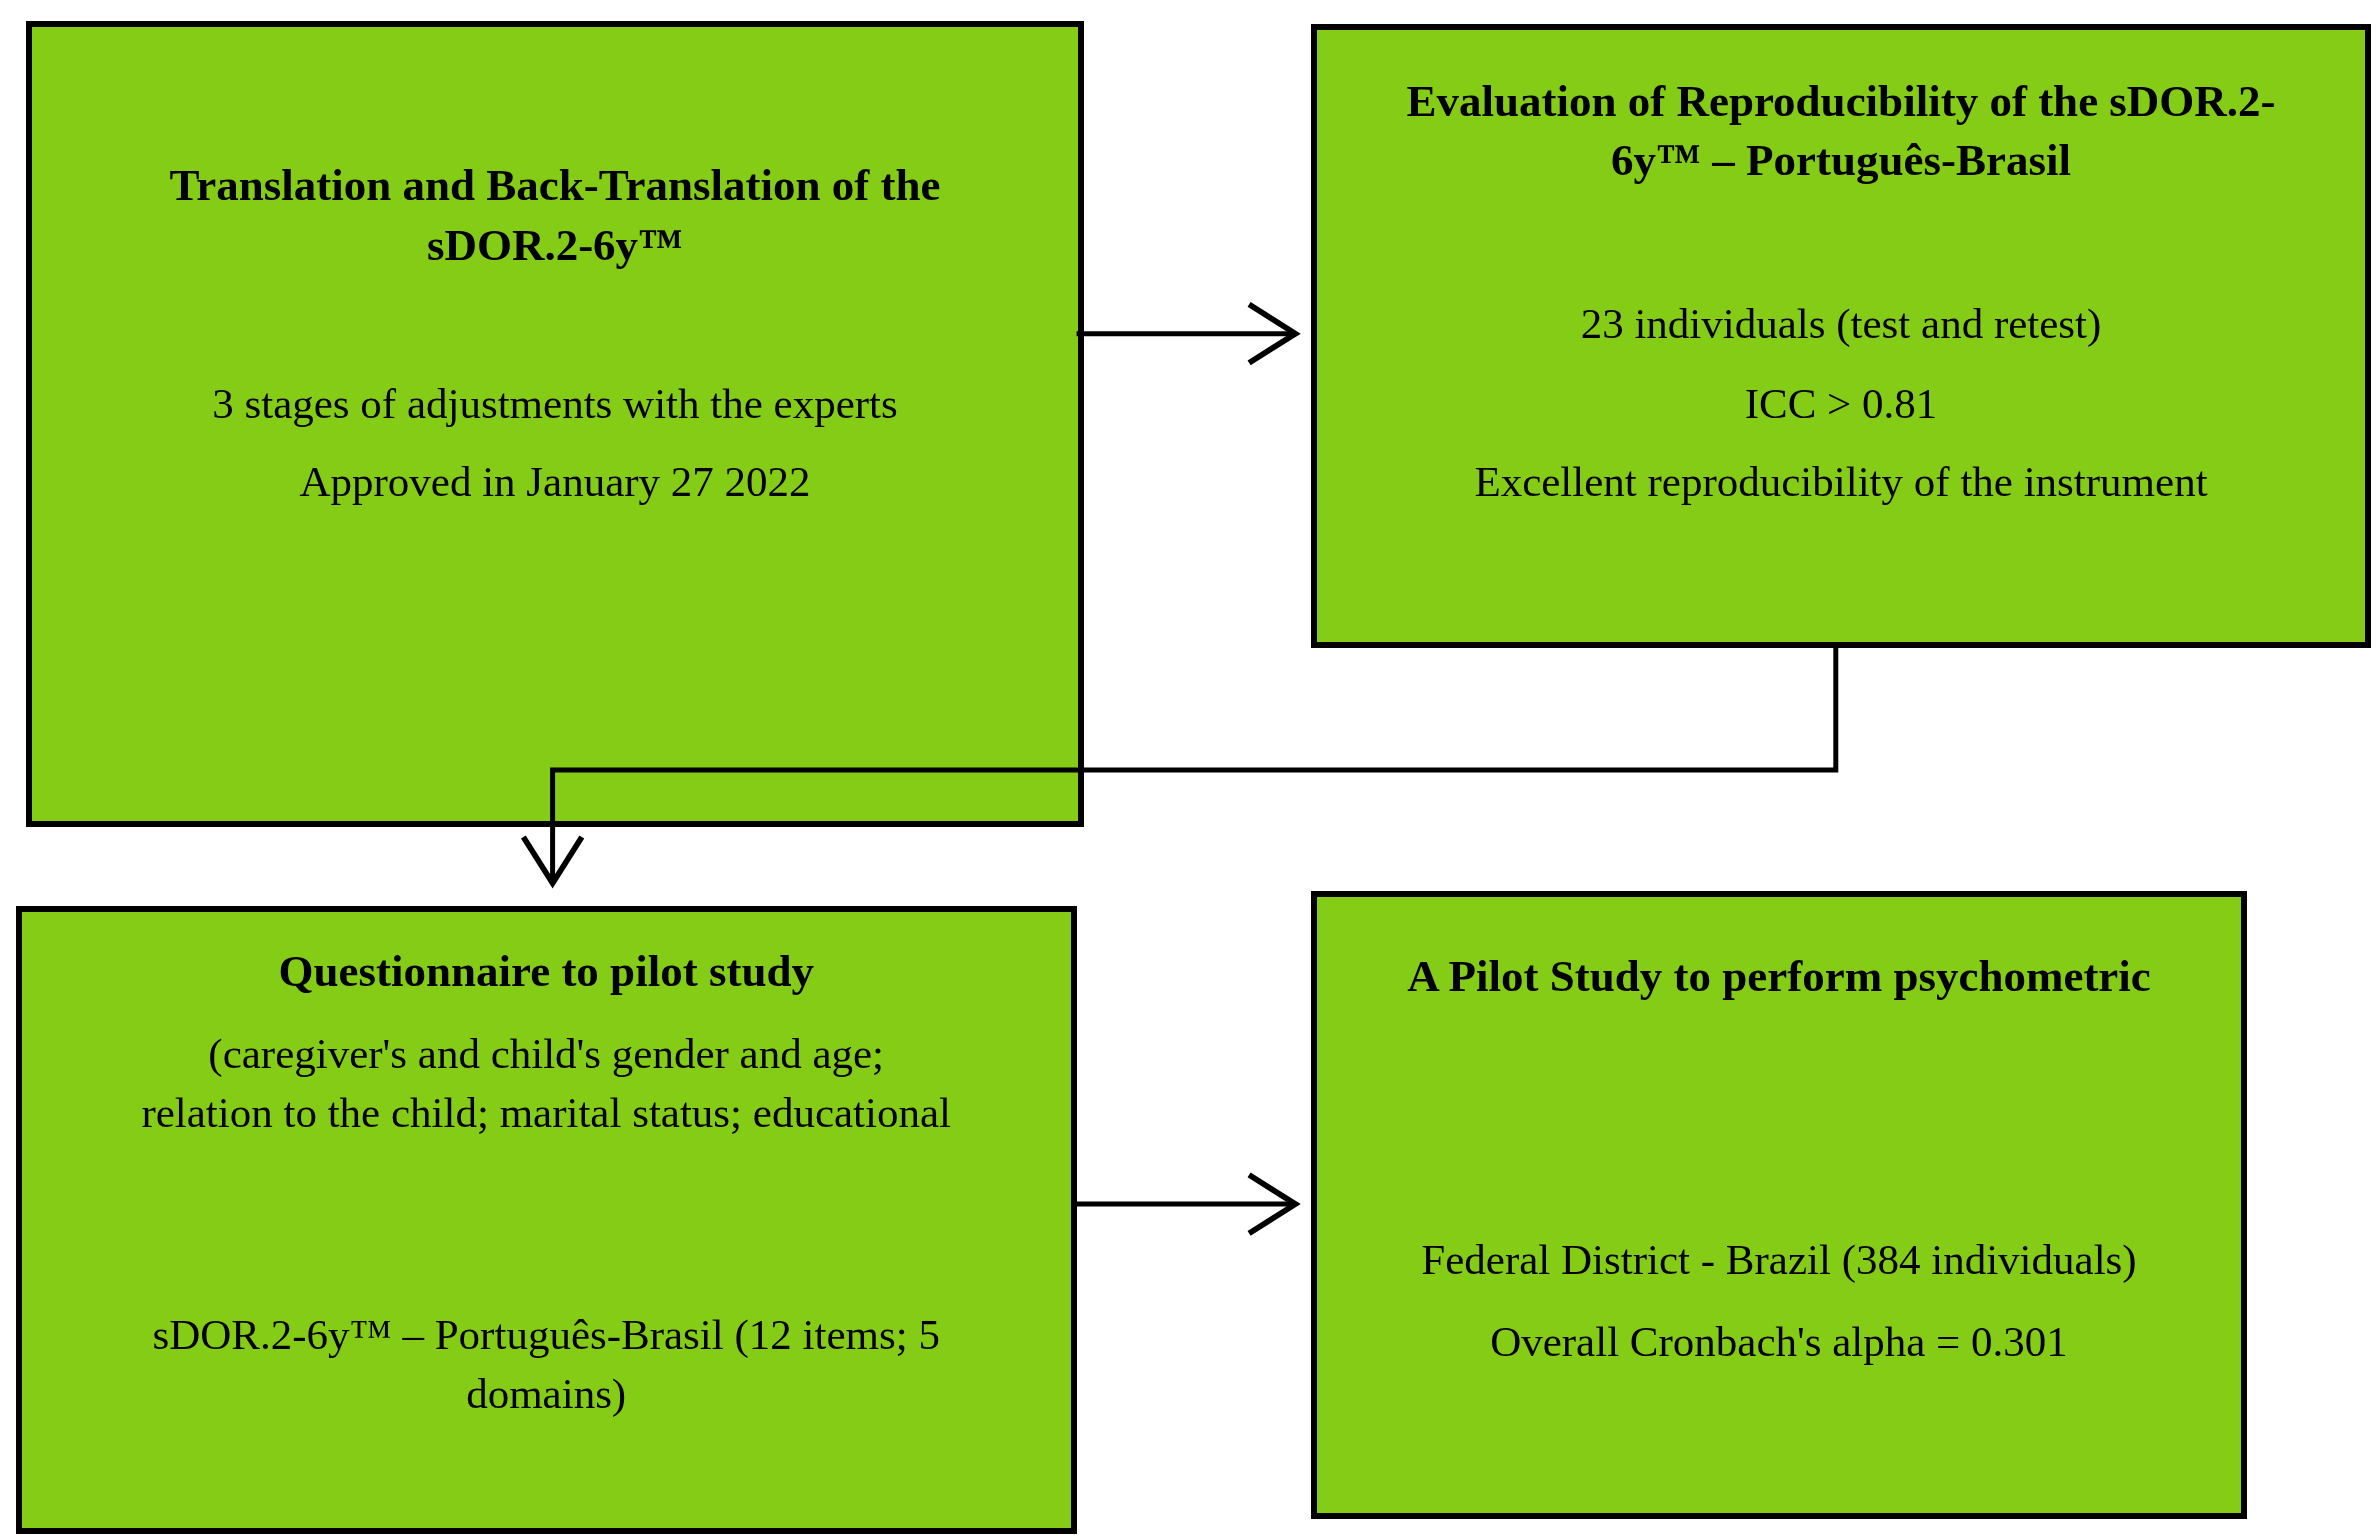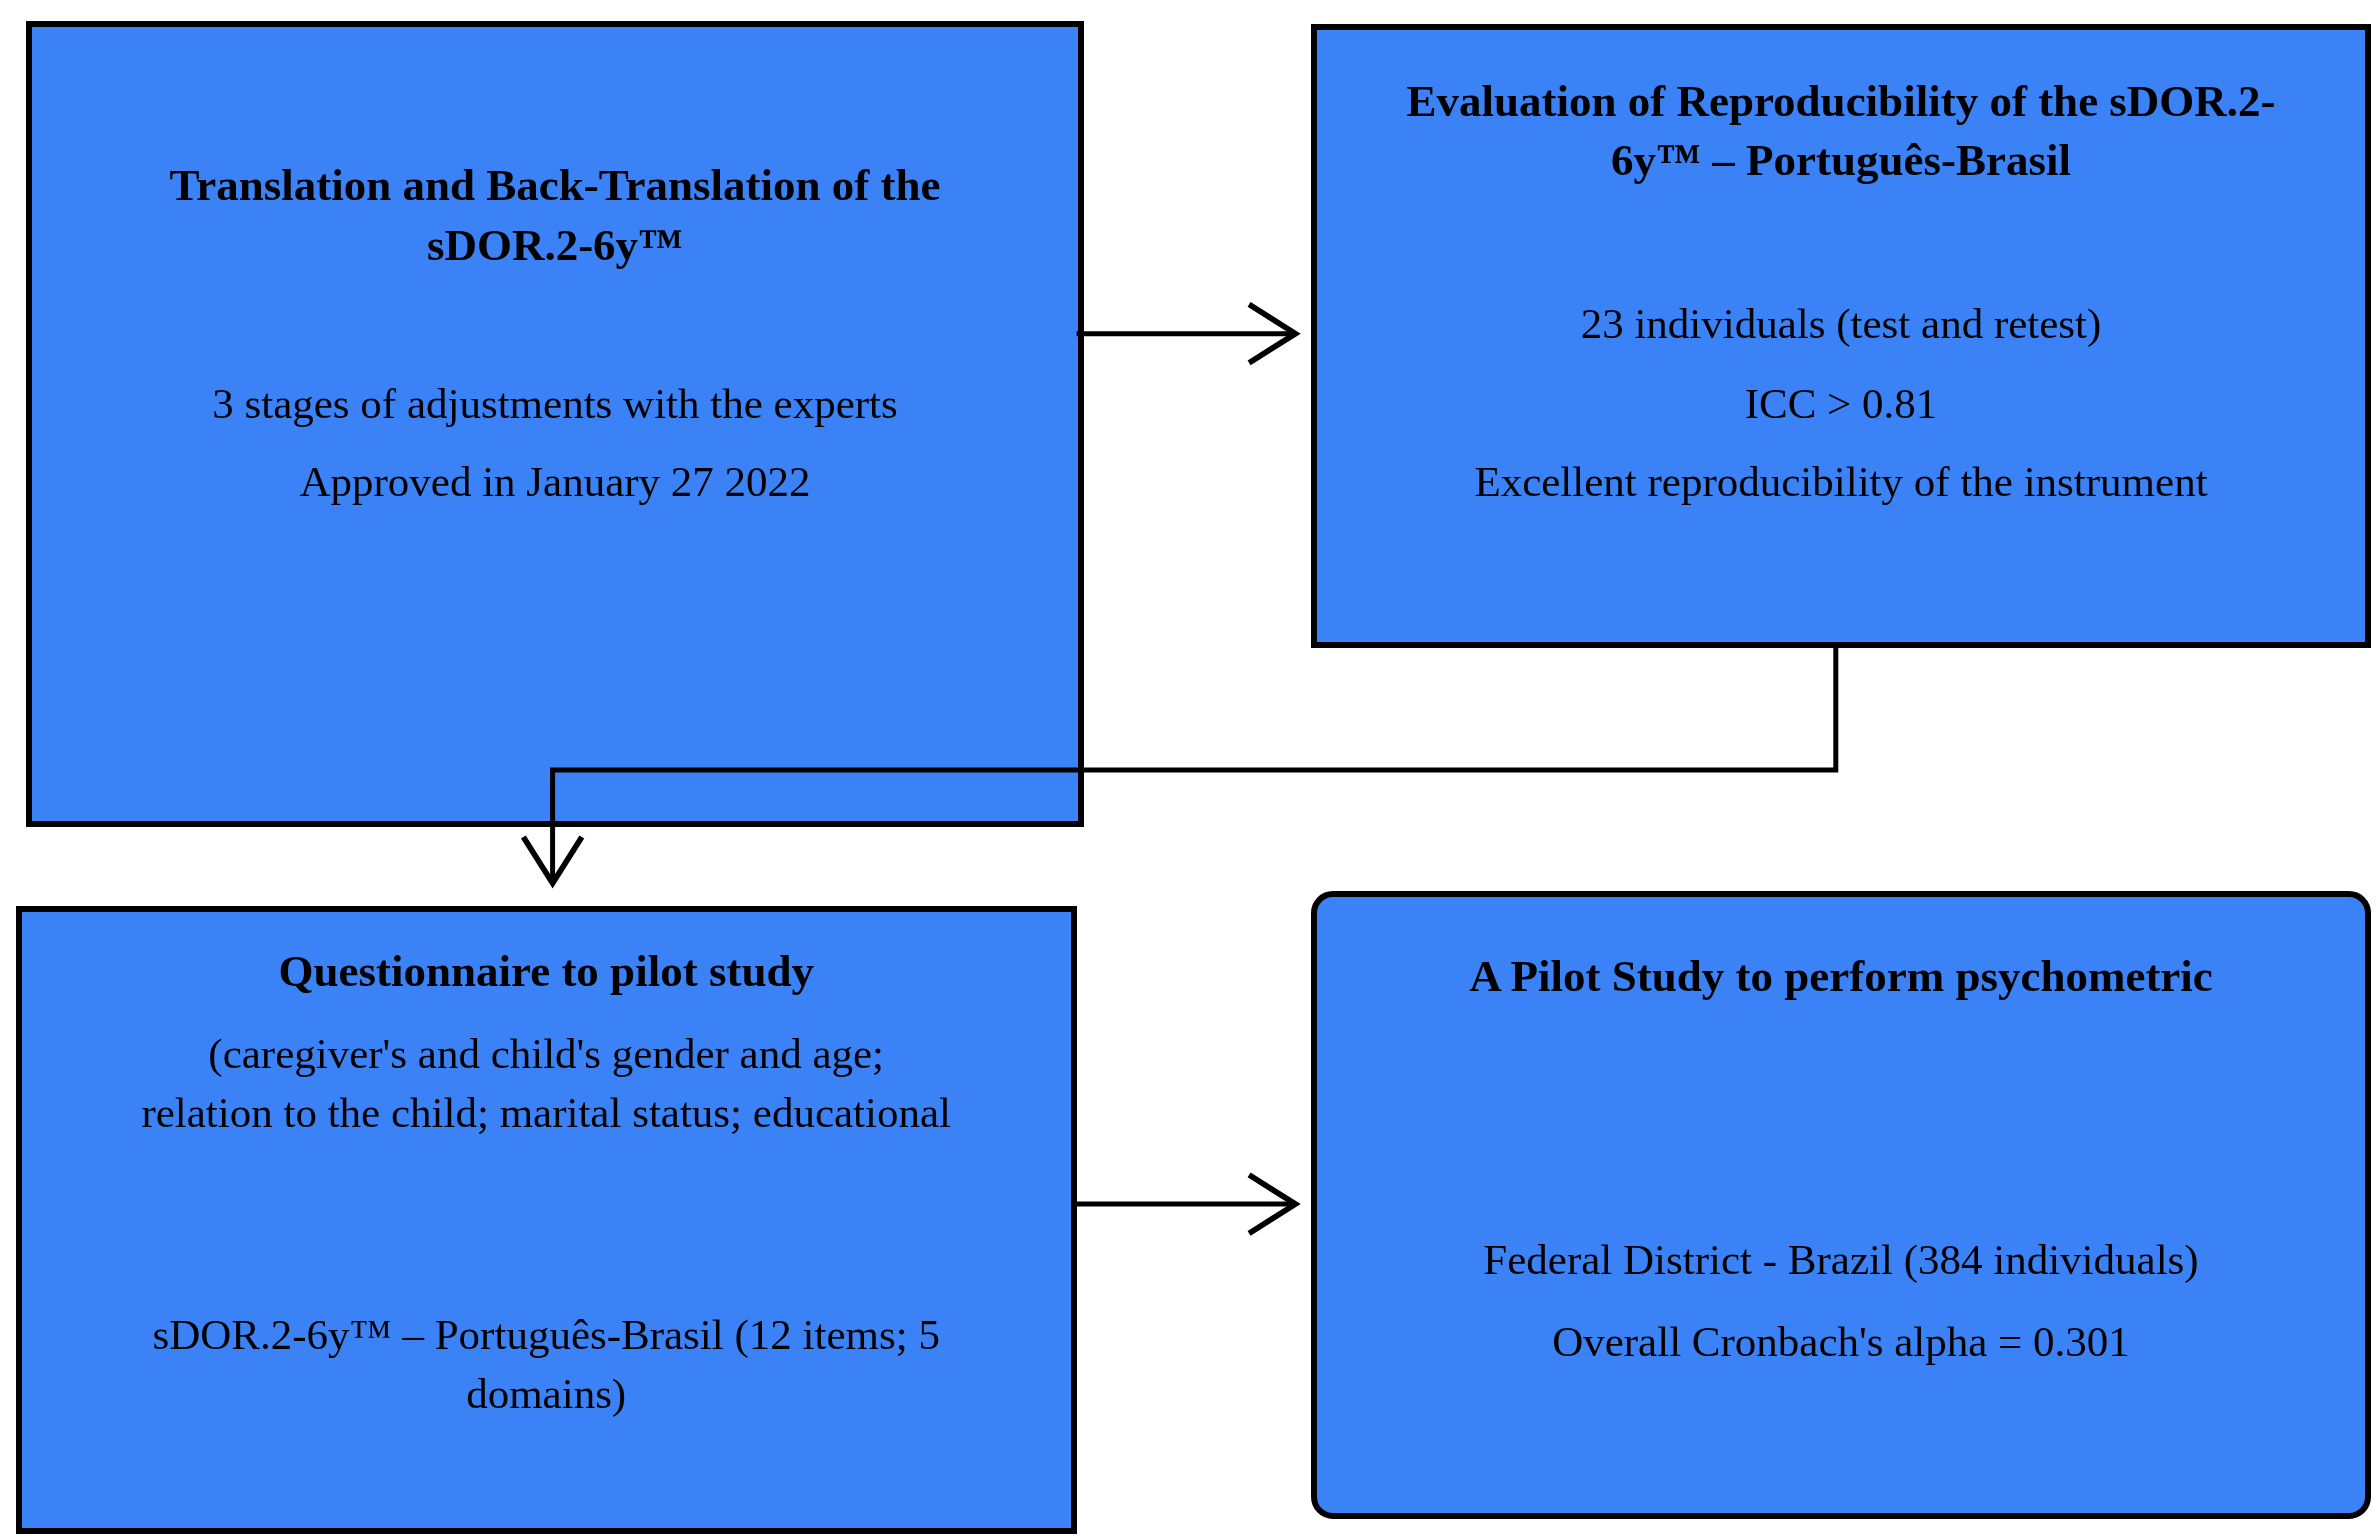--- a/index.html
+++ b/index.html
@@ -11,27 +11,27 @@
     position: relative;
     width: 2377px;
     height: 1537px;
     background: #ffffff;
     font-family: "Liberation Serif", "DejaVu Serif", serif;
     color: #000000;
   }
   .fbox {
     position: absolute;
     border: 6.4px solid #000000;
-    background: #3b82f6;
+    background: #84cc16;
     box-sizing: border-box;
   }
   #box-translation      { left: 26px;   top: 21.4px;   width: 1058px; height: 806px; }
   #box-reproducibility  { left: 1311px; top: 24px;   width: 1060px; height: 624px; }
   #box-questionnaire    { left: 15.7px;   top: 891px; width: 1061px; height: 628px; margin-top: 15px; }
-  #box-pilot-study      { left: 1311px; top: 891px; width: 1060px; height: 628px; border-radius: 22px; }
+  #box-pilot-study      { left: 1311px; top: 891px; width: 936px; height: 628px; }
 
   .line {
     position: absolute;
     left: 0;
     right: 0;
     height: 61px;
     line-height: 61px;
     text-align: center;
     white-space: nowrap;
     font-size: 43px;

